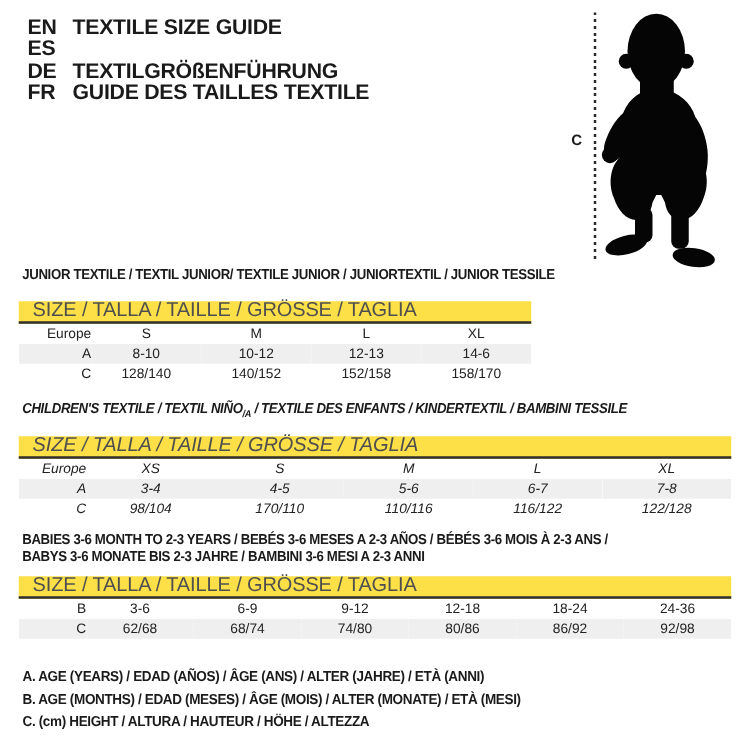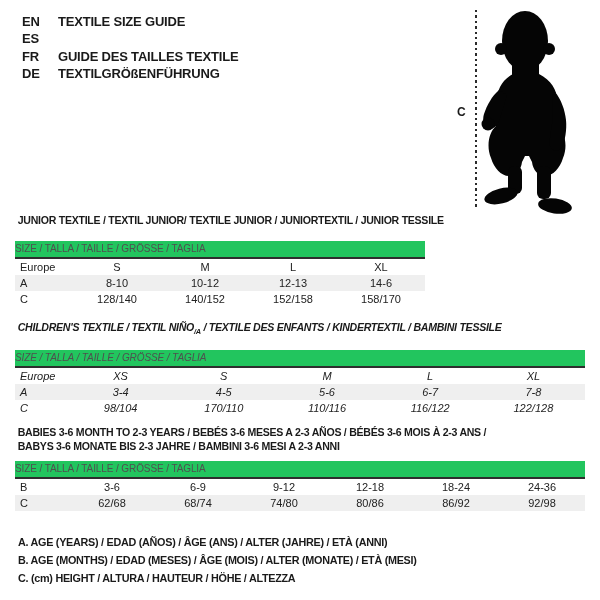--- a/index.html
+++ b/index.html
@@ -1,21 +1,21 @@
 <!DOCTYPE html>
 <html><head>
 <meta charset="utf-8">
 <style>
   html,body{margin:0;padding:0;background:#fff;}
   body{width:600px;height:600px;position:relative;overflow:hidden;
        font-family:"Liberation Sans",sans-serif;color:#1a1a1a;}
 
   
   .lang-block{position:absolute;left:22px;top:13px;}
-  .lang-row{display:flex;line-height:17.3px;font-weight:bold;font-size:13px;letter-spacing:-0.2px;}
+  .lang-row{display:flex;line-height:17.3px;font-weight:bold;font-size:17px;letter-spacing:-0.2px;}
   .lang-code{width:36px;flex:0 0 36px;}
 
   
   .baby-svg{position:absolute;left:455px;top:0;}
   .height-line{position:absolute;left:475px;top:10px;width:2px;height:198px;
      background:repeating-linear-gradient(to bottom,#2b2b2b 0px,#2b2b2b 2.4px,transparent 2.4px,transparent 5.4px);}
   .height-label{position:absolute;left:457px;top:105px;font-weight:bold;font-size:12px;}
 
   
   .section{position:absolute;left:15px;}
@@ -23,51 +23,51 @@
   .s2{top:321px;width:570px;font-style:italic;}
   .s3{top:426px;width:570px;}
 
   .tbl-title{font-weight:bold;font-size:11.5px;line-height:13.5px;letter-spacing:-0.3px;
      white-space:nowrap;padding-left:3px;transform:scaleX(0.92);transform-origin:left top;}
   .s1 .tbl-title{margin-bottom:13px;}
   .s2 .tbl-title{margin-bottom:11px;}
   .s3 .tbl-title{margin-bottom:8px;white-space:normal;width:108%;}
   .tbl-title sub{font-size:8px;}
 
-  .size-band{height:16px;background:#22c55e;color:#4f4f4f;font-size:10px;line-height:16px;
-     padding-left:0;border-bottom:2px solid #2e2e2e;letter-spacing:-0.1px;box-sizing:border-box0;}
+  .size-band{height:16px;background:#fde047;color:#4f4f4f;font-size:16px;line-height:16px;
+     padding-left:11px;border-bottom:2px solid #2e2e2e;letter-spacing:-0.1px;box-sizing:border-box0;}
 
   table{width:100%;border-collapse:collapse;table-layout:fixed;font-size:11px;color:#222;}
   td{height:16px;padding:0;text-align:center;overflow:hidden;white-space:nowrap;}
-  td.lbl{text-align:left;padding-left:5px;}
+  td.lbl{text-align:right;padding-left:5px;}
   tr.alt{background:#efefef;}
 
   
   .legend{position:absolute;left:18px;top:534px;font-weight:bold;font-size:11.5px;
      line-height:17.8px;letter-spacing:-0.3px;white-space:nowrap;
      transform:scaleX(0.94);transform-origin:left top;}
 </style>
 </head>
 <body>
 
 <div class="lang-block">
   <div class="lang-row">
     <span class="lang-code">EN</span>
     <span class="lang-title">TEXTILE SIZE GUIDE</span>
   </div>
   <div class="lang-row">
     <span class="lang-code">ES</span>
   </div>
   <div class="lang-row">
+    <span class="lang-code">DE</span>
+    <span class="lang-title">TEXTILGRÖßENFÜHRUNG</span>
+  </div>
+  <div class="lang-row">
     <span class="lang-code">FR</span>
     <span class="lang-title">GUIDE DES TAILLES TEXTILE</span>
-  </div>
-  <div class="lang-row">
-    <span class="lang-code">DE</span>
-    <span class="lang-title">TEXTILGRÖßENFÜHRUNG</span>
   </div>
 </div>
 
 <div class="height-line"></div>
 <div class="height-label">C</div>
 <svg class="baby-svg" width="145" height="220" viewBox="0 0 145 220">
   <g fill="#050505">
     <ellipse cx="70" cy="41" rx="23" ry="30"></ellipse>
     <circle cx="46" cy="49" r="6"></circle>
     <circle cx="94" cy="49" r="6"></circle>

